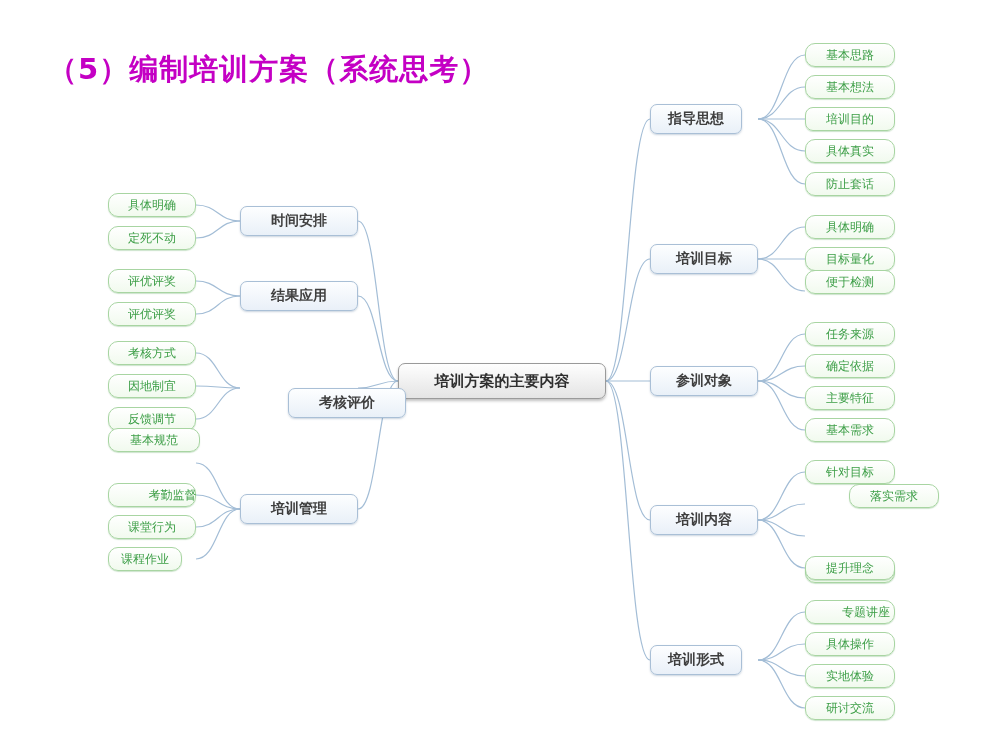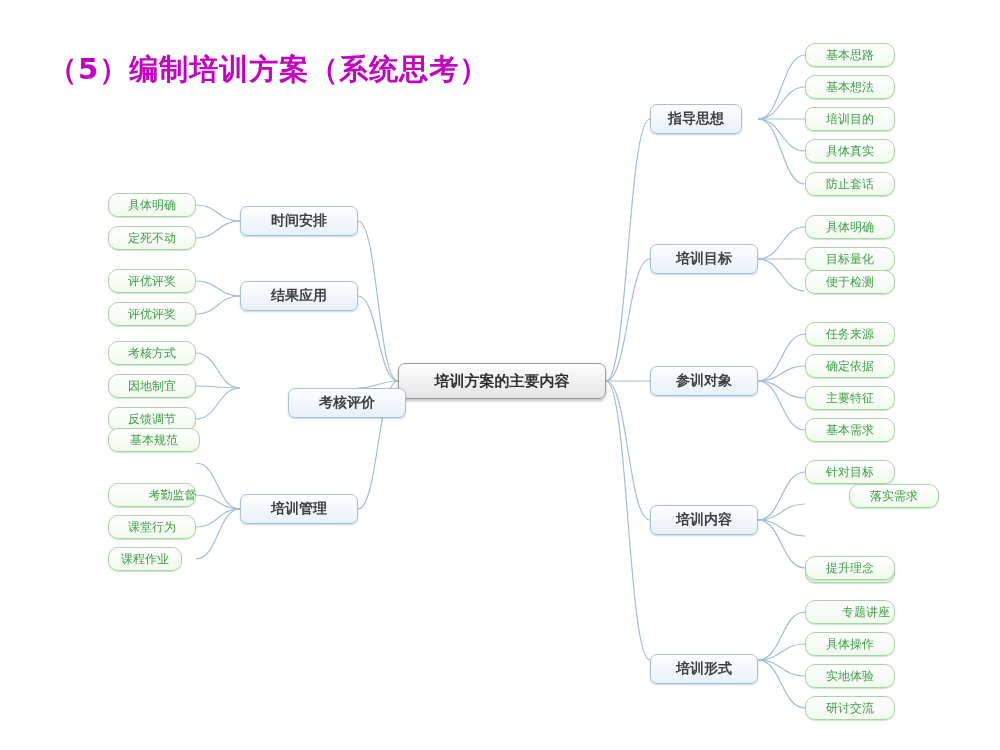--- a/index.html
+++ b/index.html
@@ -97,19 +97,19 @@
       <div class="node mid" style="left: 650px; top: 366px; width: 108px;">参训对象</div>
       <div class="node leaf" style="left: 805px; top: 322px; width: 90px;">任务来源</div>
       <div class="node leaf" style="left: 805px; top: 354px; width: 90px;">确定依据</div>
       <div class="node leaf" style="left: 805px; top: 386px; width: 90px;">主要特征</div>
       <div class="node leaf" style="left: 805px; top: 418px; width: 90px;">基本需求</div>
       <div class="node mid" style="left: 650px; top: 505px; width: 108px;">培训内容</div>
       <div class="node leaf" style="left: 805px; top: 460px; width: 90px;">针对目标</div>
       <div class="node leaf" style="left: 805px; top: 484px; width: 90px; margin-left: 44px;">落实需求</div>
       <div class="node leaf" style="left: 805px; top: 524px; width: 90px; margin-top: 35px;">解决问题</div>
       <div class="node leaf" style="left: 805px; top: 556px; width: 90px;">提升理念</div>
-      <div class="node mid" style="left: 650px; top: 645px; width: 108px; margin-top: 9px;">培训形式</div>
+      <div class="node mid" style="left: 650px; top: 645px; width: 92px;">培训形式</div>
       <div class="node leaf" style="left: 805px; top: 600px; width: 90px; padding-left: 32px;">专题讲座</div>
       <div class="node leaf" style="left: 805px; top: 632px; width: 90px;">具体操作</div>
       <div class="node leaf" style="left: 805px; top: 664px; width: 90px;">实地体验</div>
       <div class="node leaf" style="left: 805px; top: 696px; width: 90px;">研讨交流</div>
     </div>
 </div>
 
 </body></html>

